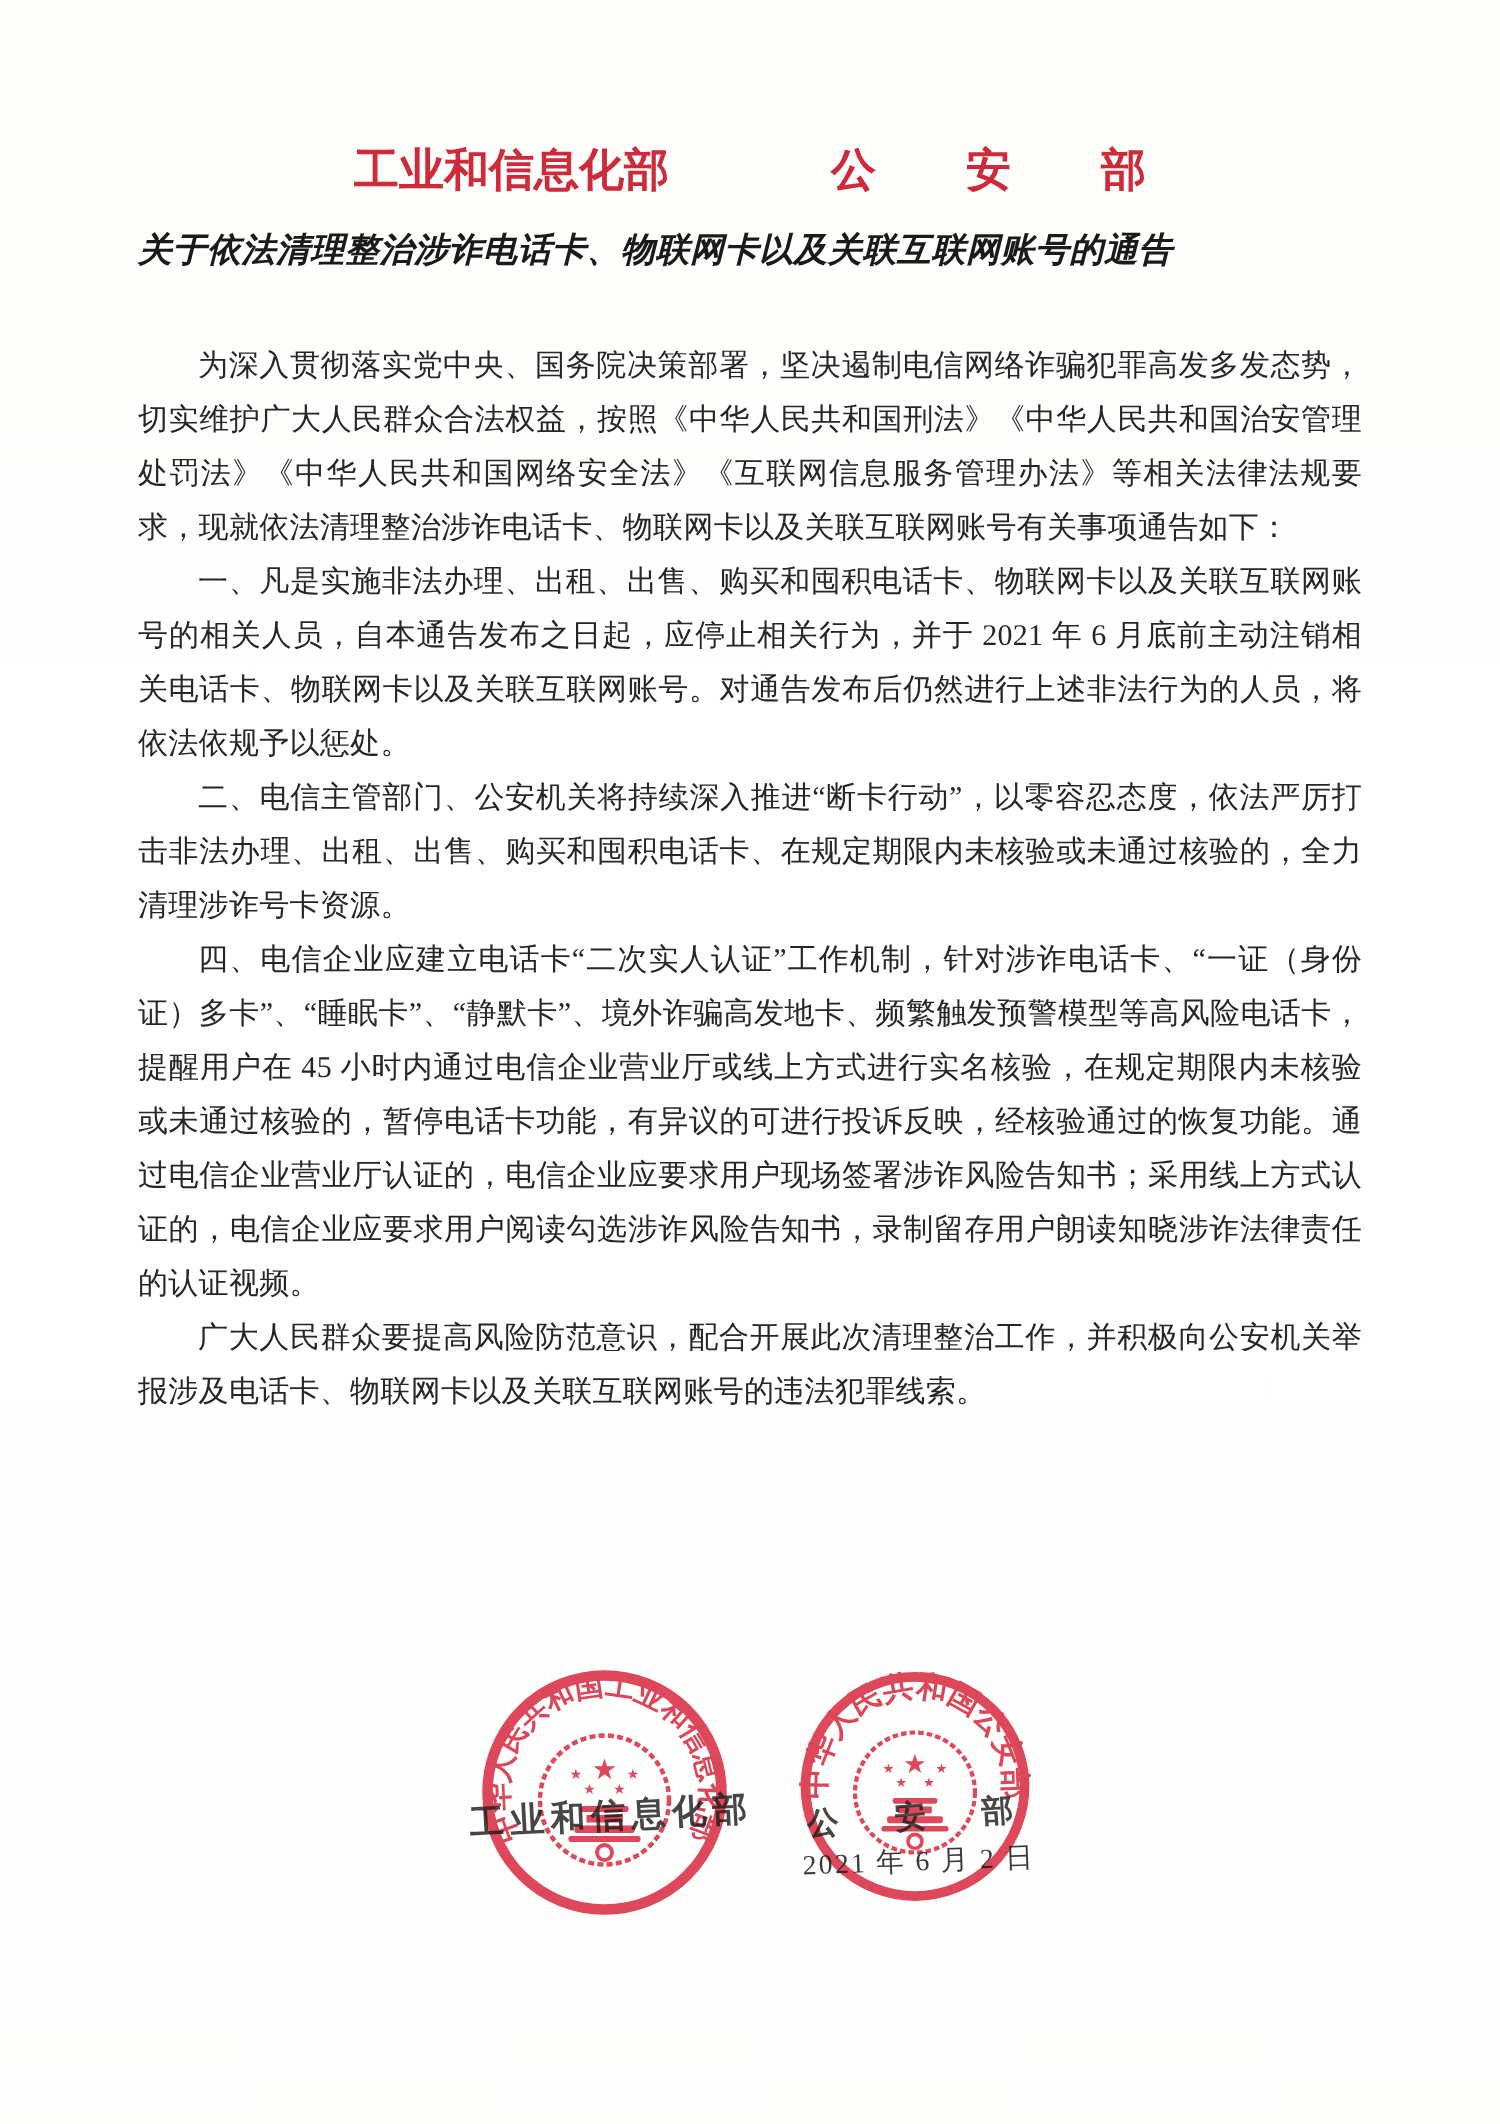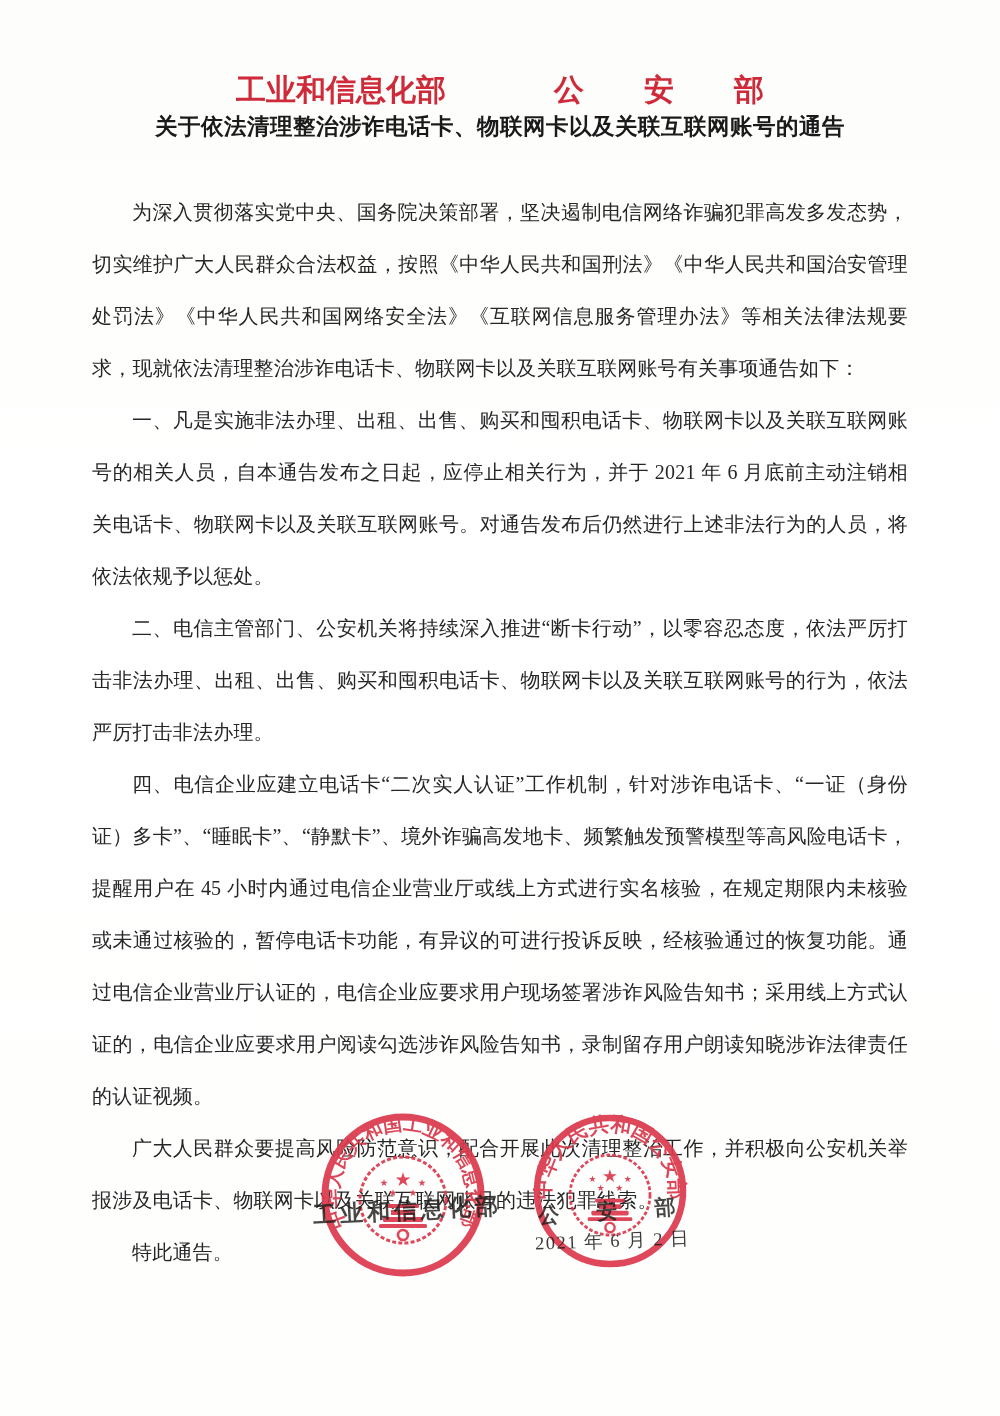--- a/index.html
+++ b/index.html
@@ -7,55 +7,56 @@
     width: 1000px; height: 1416px;
     background: #fdfdfc;
     overflow: hidden;
     font-family: "Liberation Serif", "DejaVu Serif", serif;
   }
   .page {
     position: relative;
     width: 1000px; height: 1416px;
     background: linear-gradient(180deg, #fdfdfb 0%, #ffffff 40%, #fefefd 100%);
     box-sizing: border-box;
-    padding: 72px 92px 0 92px;
+    padding: 96px 92px 0 92px;
   }
   
   .ministries {
     display: flex;
     justify-content: center;
     align-items: baseline;
     gap: 108px;
     color: #ce2a3a;
     font-weight: bold;
     font-size: 30px;
     line-height: 36px;
     white-space: nowrap;
   }
   .ministry-spaced {
     letter-spacing: 60px;
     margin-right: -60px;
     text-align: center;
   }
   .doc-title {
-    margin: 4px 0 0 0;
-    text-align: center;
+    margin: 20px 0 0 0;
+    text-align: left;
     font-size: 22.5px;
     line-height: 30px;
     font-weight: bold;
     color: #1a1a1a;
     letter-spacing: 0.5px;
     white-space: nowrap;
+    font-style: italic;
   }
   
   .body-text {
     margin-top: 44px;
     color: #262626;
     font-size: 20px;
-    line-height: 52px;
+    line-height: 36px;
     text-align: justify;
     letter-spacing: 0.2px;
   }
   .body-text p {
     margin: 0;
     text-indent: 2em;
   }
   
   .seal-area {
     position: absolute;
@@ -112,24 +113,23 @@
   <div class="ministries">
     <span>工业和信息化部</span>
     <span class="ministry-spaced">公安部</span>
   </div>
 
   <h1 class="doc-title">关于依法清理整治涉诈电话卡、物联网卡以及关联互联网账号的通告</h1>
 
   <div class="body-text">
       <p>为深入贯彻落实党中央、国务院决策部署，坚决遏制电信网络诈骗犯罪高发多发态势，切实维护广大人民群众合法权益，按照《中华人民共和国刑法》《中华人民共和国治安管理处罚法》《中华人民共和国网络安全法》《互联网信息服务管理办法》等相关法律法规要求，现就依法清理整治涉诈电话卡、物联网卡以及关联互联网账号有关事项通告如下：</p>
       <p>一、凡是实施非法办理、出租、出售、购买和囤积电话卡、物联网卡以及关联互联网账号的相关人员，自本通告发布之日起，应停止相关行为，并于 2021 年 6 月底前主动注销相关电话卡、物联网卡以及关联互联网账号。对通告发布后仍然进行上述非法行为的人员，将依法依规予以惩处。</p>
-      <p>二、电信主管部门、公安机关将持续深入推进“断卡行动”，以零容忍态度，依法严厉打击非法办理、出租、出售、购买和囤积电话卡、物联网卡以及关联互联网账号的行为，依法严厉打击非法办理。</p>
+      <p>二、电信主管部门、公安机关将持续深入推进“断卡行动”，以零容忍态度，依法严厉打击非法办理、出租、出售、购买和囤积电话卡、在规定期限内未核验或未通过核验的，全力清理涉诈号卡资源。</p>
       <p>四、电信企业应建立电话卡“二次实人认证”工作机制，针对涉诈电话卡、“一证（身份证）多卡”、“睡眠卡”、“静默卡”、境外诈骗高发地卡、频繁触发预警模型等高风险电话卡，提醒用户在 45 小时内通过电信企业营业厅或线上方式进行实名核验，在规定期限内未核验或未通过核验的，暂停电话卡功能，有异议的可进行投诉反映，经核验通过的恢复功能。通过电信企业营业厅认证的，电信企业应要求用户现场签署涉诈风险告知书；采用线上方式认证的，电信企业应要求用户阅读勾选涉诈风险告知书，录制留存用户朗读知晓涉诈法律责任的认证视频。</p>
       <p>广大人民群众要提高风险防范意识，配合开展此次清理整治工作，并积极向公安机关举报涉及电话卡、物联网卡以及关联互联网账号的违法犯罪线索。</p>
-      <p>特此通告。</p>
     </div>
 
   <div class="seal-area">
 
     <div class="seal seal-left">
       <svg viewBox="0 0 170 170">
         <circle cx="85" cy="85" r="78" fill="none" stroke="#dc3b4e" stroke-width="7"></circle>
         <path id="arcL" d="M 40 131 A 64.5 64.5 0 1 1 130 131" fill="none"></path>
         <text class="seal-ring-text" font-size="19" fill="#d93a4c">
           <textPath href="#arcL" startOffset="50%" text-anchor="middle">中华人民共和国工业和信息化部</textPath>

